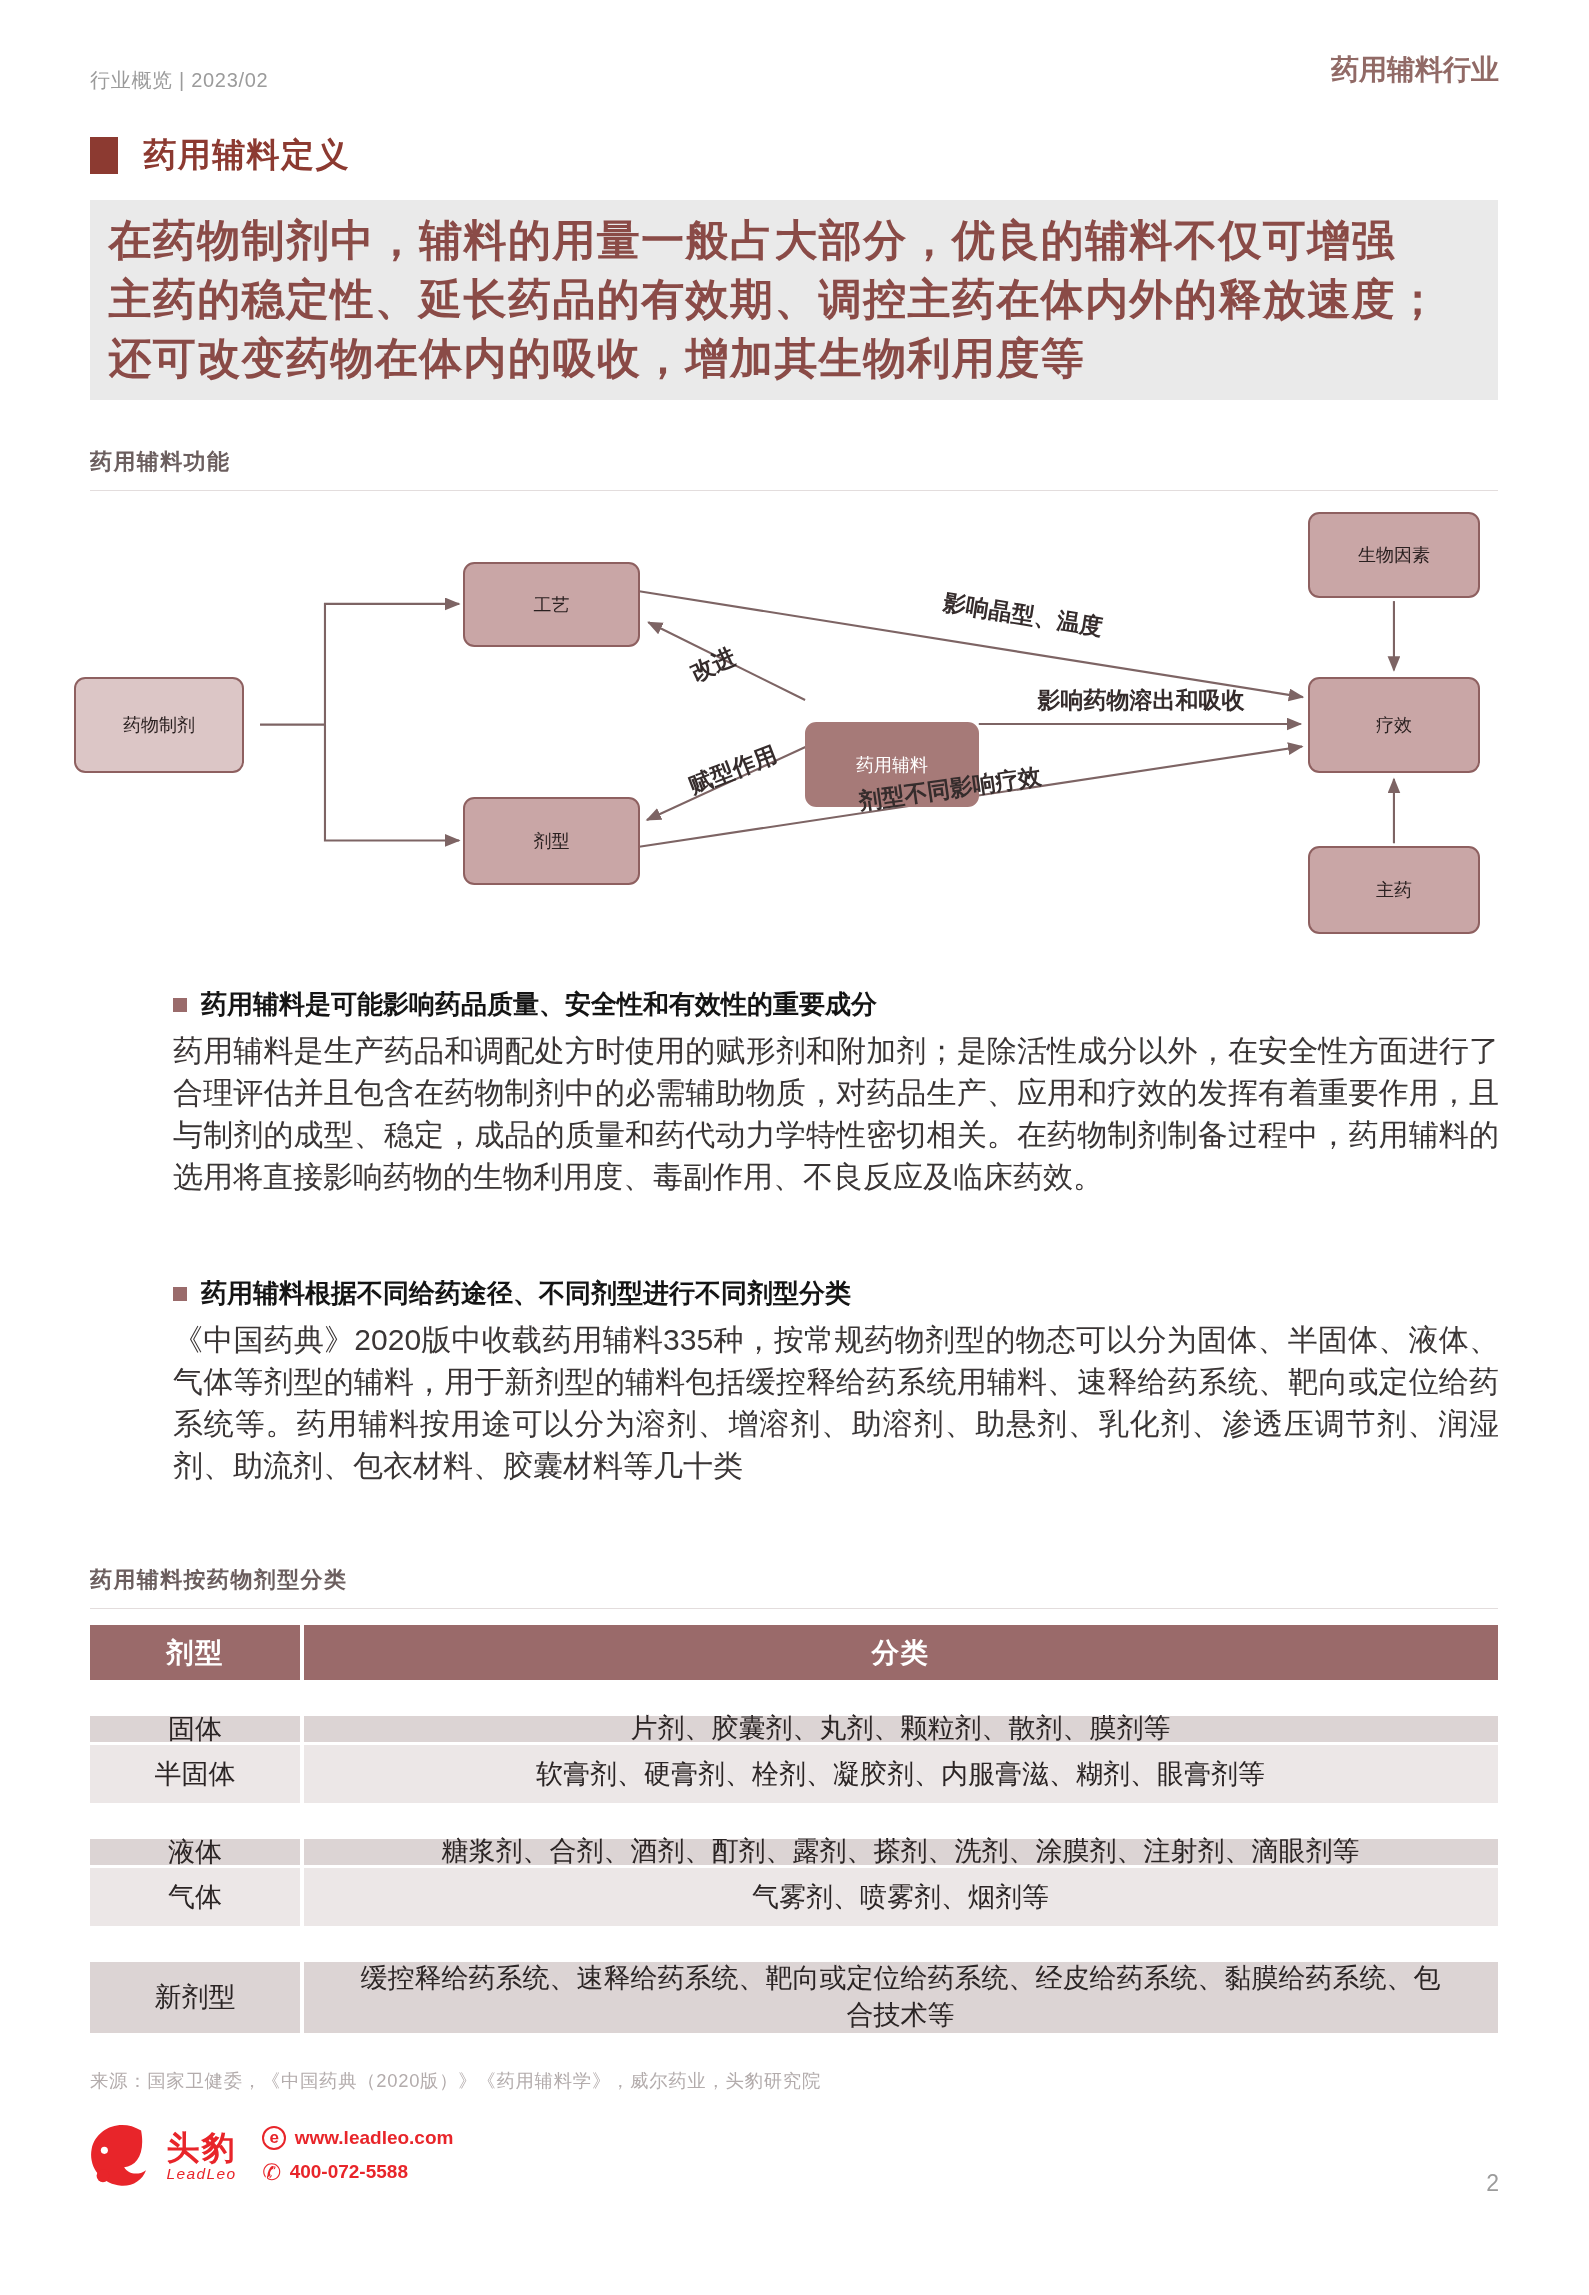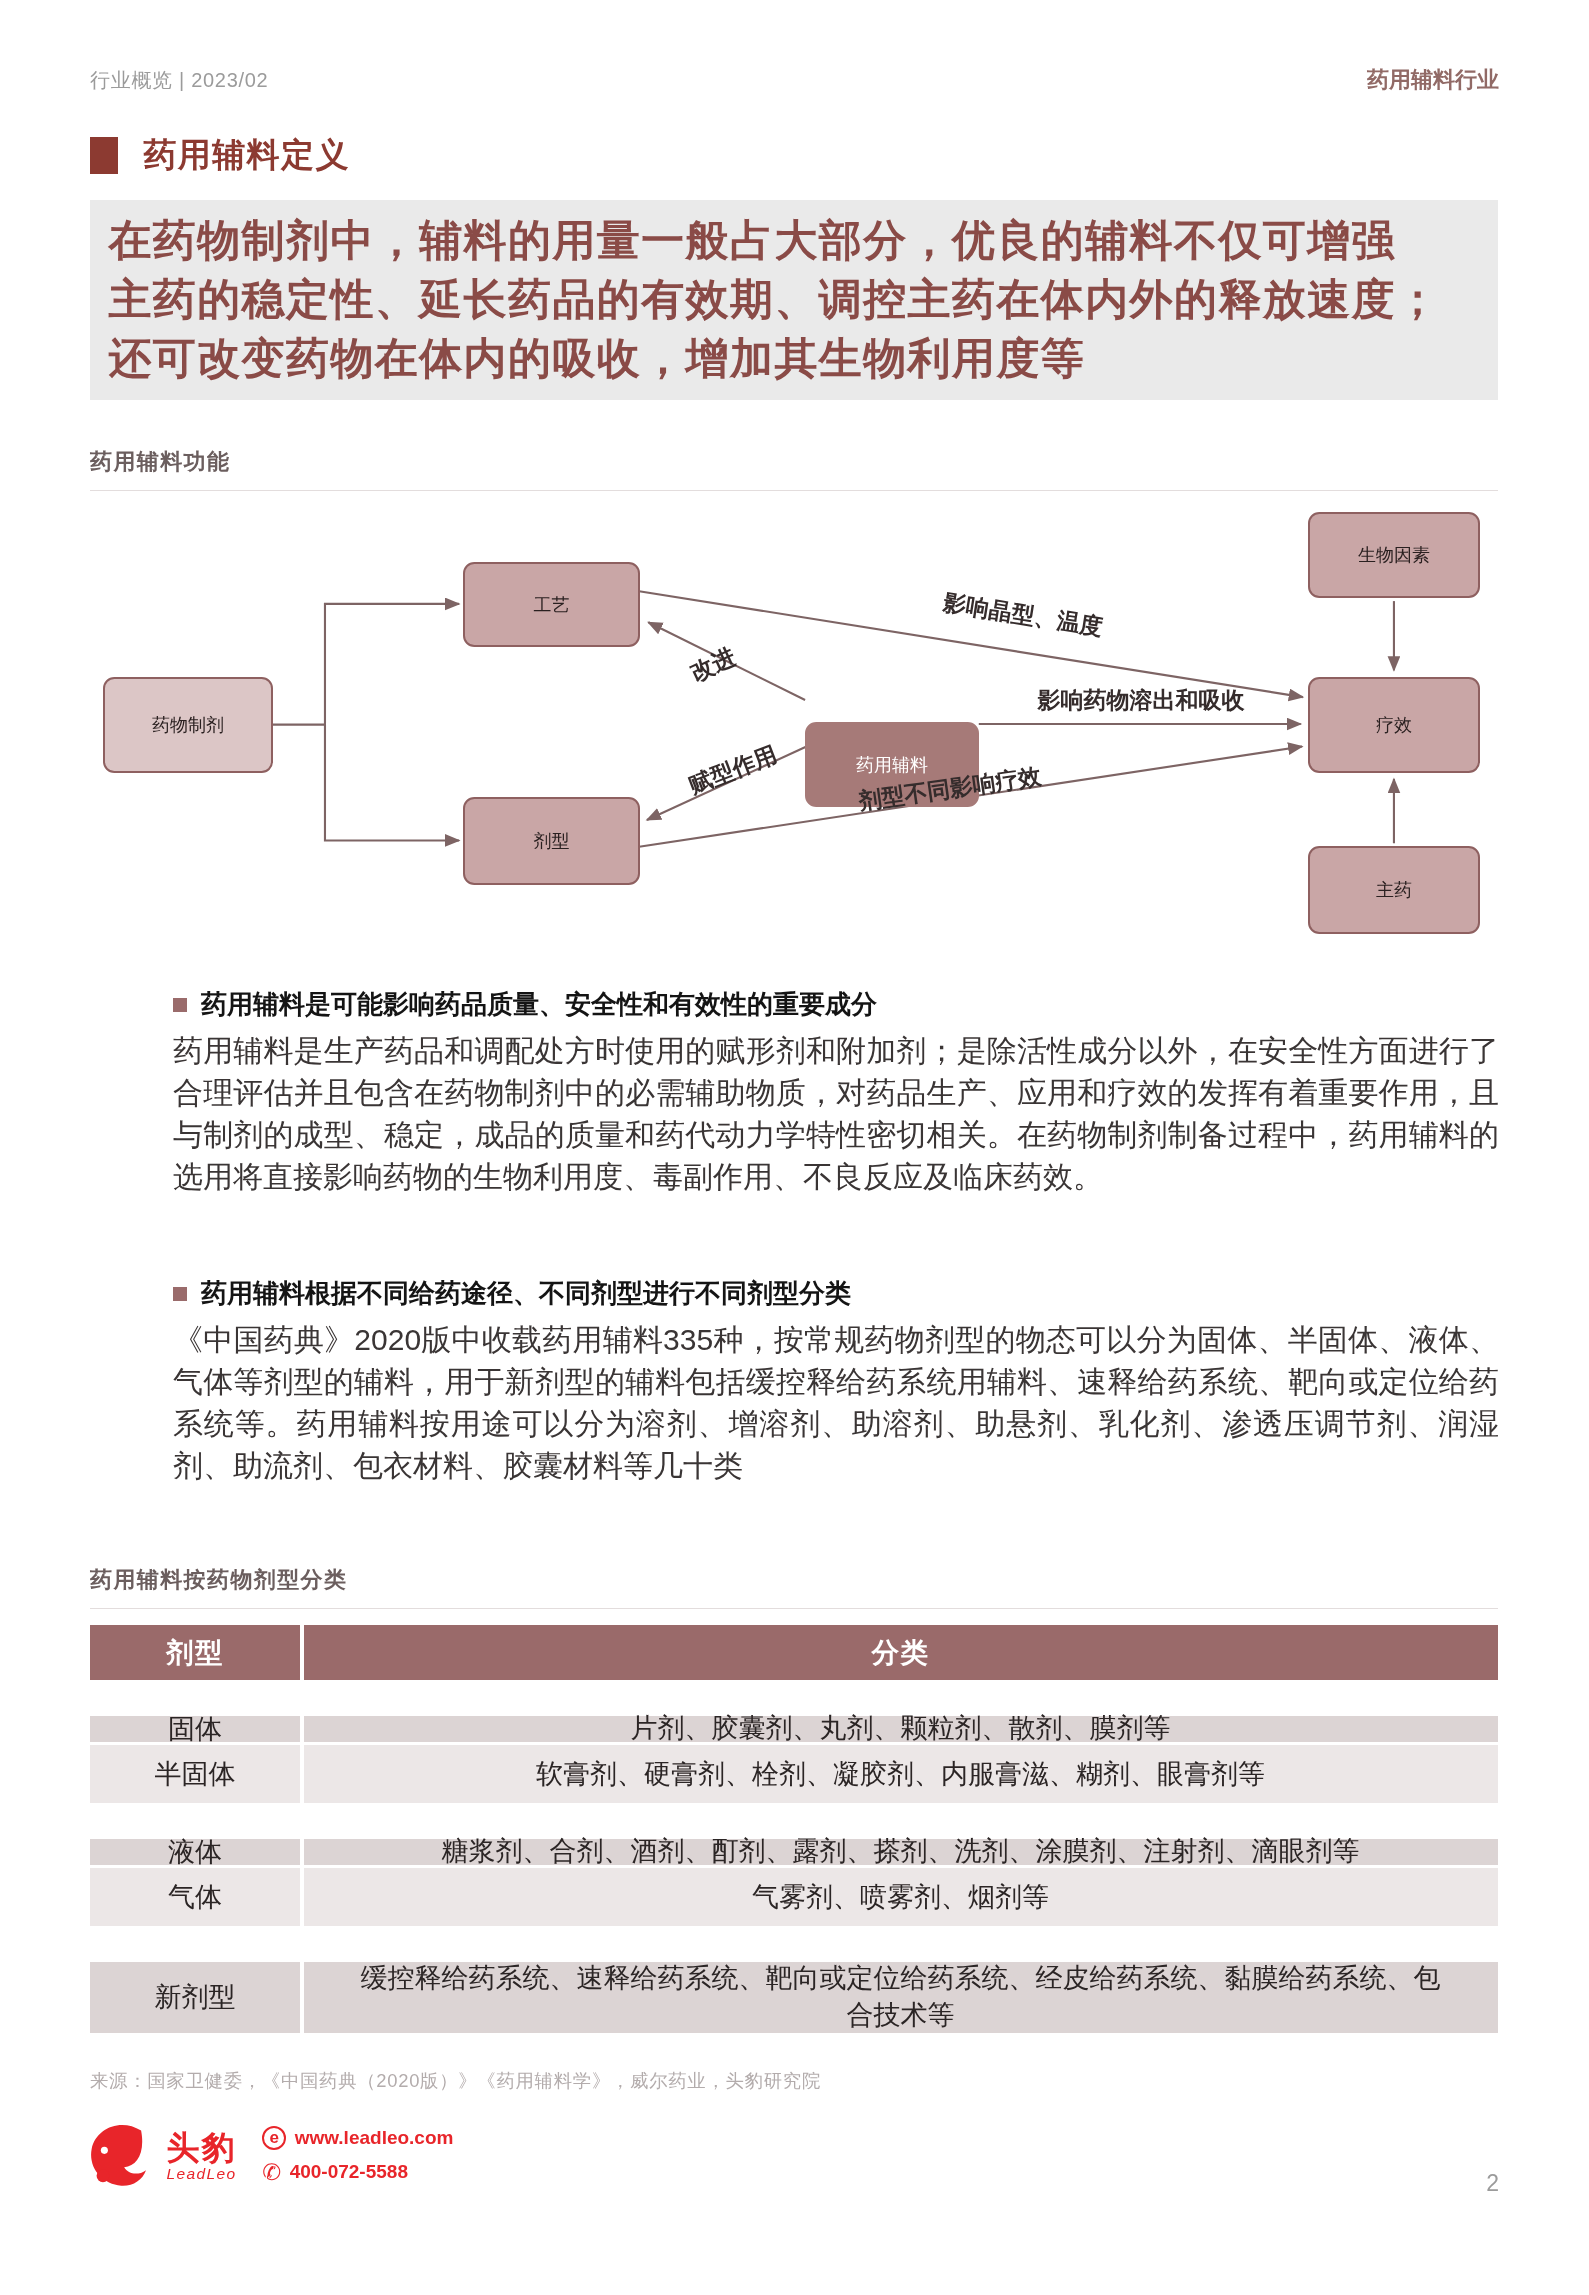--- a/index.html
+++ b/index.html
@@ -1,21 +1,21 @@
 <!DOCTYPE html>
 <html style="font-size:11.3px"><head>
 <meta charset="utf-8">
 <style>
   html,body { margin:0; padding:0; background:#ffffff; }
   body { font-family:"Liberation Sans","DejaVu Sans",sans-serif; }
   .page { position:relative; width:1589px; height:2295px; background:#ffffff; overflow:hidden; }
 
   
   .header-left { position:absolute; left:90px; top:67px; font-size:20px; color:#9b9b9b; letter-spacing:0.7px; }
-  .header-right { position:absolute; right:90px; top:65px; font-size:22px; font-weight:bold; color:#916a66; }
+  .header-right { position:absolute; right:90px; top:51px; font-size:28px; font-weight:bold; color:#916a66; }
 
   
   .title-row { position:absolute; left:90px; top:133px; display:flex; align-items:center; }
   .title-square { width:28px; height:37px; background:#8c3a31; margin-right:25.4px; }
   .title-text { font-size:33px; font-weight:bold; color:#8c3a31; letter-spacing:1.4px; }
 
   
   .highlight { position:absolute; left:90px; top:200px; width:1408px; box-sizing:border-box;
                background:#eaeaea; padding:11.3px 18.4px; }
   .hl-line { font-size:43px; font-weight:bold; color:#8a4b47; line-height:59px; letter-spacing:1.4px; white-space:nowrap; }
@@ -98,21 +98,21 @@
         <path d="M1140,286 L918,176" marker-end="url(#ah)"></path>
         <path d="M905,132 L1845,282" marker-end="url(#ah)"></path>
         <path d="M1386,320 L1842,320" marker-end="url(#ah)"></path>
         <path d="M1142,352 L916,456" marker-end="url(#ah)"></path>
         <path d="M905,494 L1844,352" marker-end="url(#ah)"></path>
         <path d="M1974,146 L1974,244" marker-end="url(#ah)"></path>
         <path d="M1974,489 L1974,398" marker-end="url(#ah)"></path>
       </g>
     </svg>
 
-    <div class="node light" style="left:103px;top:179px;width:170px;height:96px;">药物制剂</div>
+    <div class="node light" style="left:74px;top:179px;width:170px;height:96px;">药物制剂</div>
     <div class="node" style="left:463px;top:64px;width:177px;height:85px;">工艺</div>
     <div class="node" style="left:463px;top:299px;width:177px;height:88px;">剂型</div>
     <div class="node center" style="left:805px;top:184px;width:174px;height:85px;margin-top:40px;">药用辅料</div>
     <div class="node" style="left:1308px;top:14px;width:172px;height:86px;">生物因素</div>
     <div class="node" style="left:1308px;top:179px;width:172px;height:96px;">疗效</div>
     <div class="node" style="left:1308px;top:348px;width:172px;height:88px;">主药</div>
 
     <div class="edge-label" style="left:713px;top:167px;transform:translate(-50%,-50%) rotate(-25deg);">改进</div>
     <div class="edge-label" style="left:1023px;top:117px;transform:translate(-50%,-50%) rotate(9deg);">影响晶型、温度</div>
     <div class="edge-label" style="left:1141px;top:202px;transform:translate(-50%,-50%);">影响药物溶出和吸收</div>

